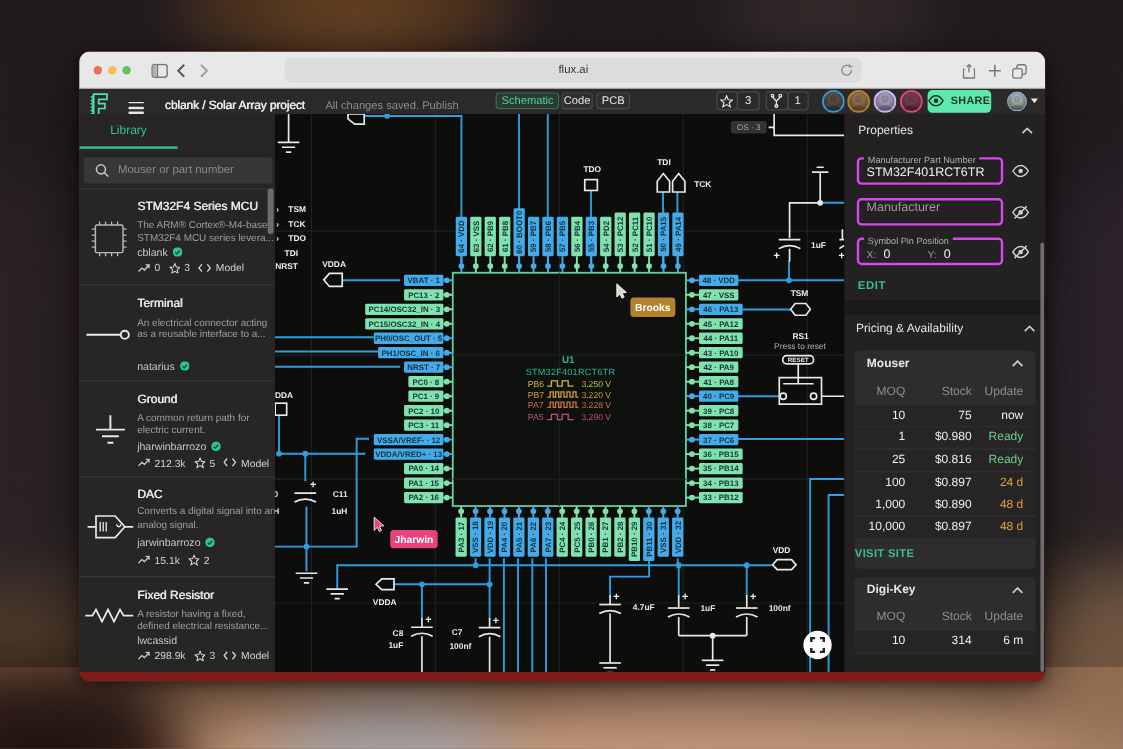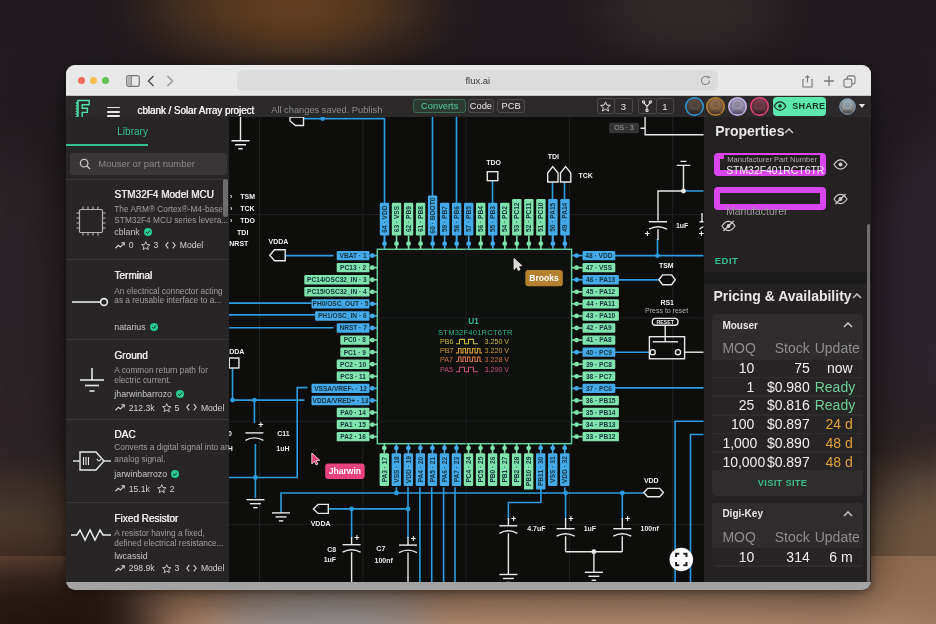--- a/index.html
+++ b/index.html
@@ -1,18 +1,18 @@
 <!DOCTYPE html>
 <html><head><meta charset="utf-8"><style>
 *{margin:0;padding:0;box-sizing:border-box}
 html,body{width:936px;height:624px;overflow:hidden;font-family:"Liberation Sans",sans-serif}
 body{position:relative;background:#241d21}
 .bg{position:absolute;inset:0;overflow:hidden}
 .blob{position:absolute;border-radius:50%;filter:blur(26px)}
-.window{position:absolute;left:66.3px;top:65px;width:804.8px;height:525.4px;border-radius:9px;overflow:hidden;box-shadow:0 18px 50px rgba(0,0,0,.55),0 2px 10px rgba(0,0,0,.4);background:#a3a3a3}
+.window{position:absolute;left:66.3px;top:43px;width:804.8px;height:525.4px;border-radius:9px;overflow:hidden;box-shadow:0 18px 50px rgba(0,0,0,.55),0 2px 10px rgba(0,0,0,.4);background:#7f1d1d}
 .titlebar{position:relative;height:30.7px;background:#e9e8e8;border-bottom:1px solid #c6c5c5}
 .lights{position:absolute;left:11.3px;top:11.6px;display:flex;gap:4.5px}
 .l{width:7.6px;height:7.6px;border-radius:50%}
 .l.r{background:#ee6a5e}.l.y{background:#f5bf4f}.l.g{background:#61c454}
 .tbicon{position:absolute;top:9.5px}
 .urlpill{position:absolute;left:171px;top:4.9px;width:481px;height:21px;background:#dddcdc;border-radius:6px;text-align:center}
 .url{font-size:9.5px;color:#3a3838;line-height:21px}
 .reload{position:absolute;right:7px;top:5px}
 .appheader{position:relative;height:21px;background:#2b2929;display:flex;align-items:center}
 .logo{position:absolute;left:6.6px;top:3.8px;width:19px;height:22px}
@@ -31,60 +31,60 @@
 .cnt:first-child{margin-left:0}
 .cbox{height:15.9px;border:1px solid #4a4848;border-radius:3px;display:flex;align-items:center;justify-content:center;width:18.6px}
 .cbox.n{font-size:9.5px;color:#e8e6e6;margin-left:-1px;width:18.6px}
 .avatars{display:flex;margin-left:8px}
 .share{margin-left:4.5px;height:18.8px;width:52.6px;background:#5ce8ae;border-radius:4px;display:flex;align-items:center;justify-content:center;font-size:9px;font-weight:bold;color:#173326;letter-spacing:.3px}
 .me{display:flex;align-items:center;margin-left:13px}
 .caret{width:0;height:0;border-left:3.5px solid transparent;border-right:3.5px solid transparent;border-top:4px solid #e8e6e6;margin-left:3px}
 .content{display:flex;height:464.9px}
 .sidebar{position:relative;width:163.2px;background:#272525;flex:none;z-index:3;overflow:hidden}
 .side-tabs{position:relative;height:29px;display:flex}
-.stab{width:50%;text-align:right;line-height:29px;font-size:10px;color:#a3a1a1}
+.stab{width:50%;text-align:center;line-height:29px;font-size:10px;color:#a3a1a1}
 .stab.active{color:#35c08e}
 .underline{position:absolute;left:0;top:27.4px;width:82px;height:2.2px;background:#35c08e}
 .searchwrap{padding:7px 2px 6px 4px}
 .search{height:22px;background:#383636;border-radius:3px;display:flex;align-items:center}
 .search span{font-size:9.5px;color:#8a8888}
 .itemsabs{position:absolute;left:0;top:0;width:100%;height:100%}
 .divi{position:absolute;left:0;width:100%;height:1px;background:#3a3838}
 .iico{position:absolute}
 .ititle{position:absolute;left:48px;font-size:10px;color:#e8e6e6;white-space:nowrap;text-shadow:.45px 0 0 #e8e6e6}
 .idesc{position:absolute;left:48px;font-size:8.3px;color:#a09e9e;white-space:nowrap}
 .iauth{position:absolute;left:48px;font-size:8.8px;color:#c9c7c7;white-space:nowrap}
 .istats{position:absolute;left:49px;font-size:8.6px;color:#d5d3d3;white-space:nowrap}
 .istats span{margin-left:3.5px}
 .sscroll{position:absolute;right:1.5px;top:62px;width:4.5px;height:38px;background:#6e6c6c;border-radius:2.5px}
 .canvas{width:474.5px;flex:none;background:#0d0d0c;position:relative;z-index:1}
 .rightpanel{position:relative;flex:1;background:#232121;z-index:3;color:#e8e6e6;overflow:hidden}
 .psec{position:relative}
 .psec1{height:155px;padding:0 10.2px}
 .psec2{border-top:12px solid #1b1a1a;padding:0 8.4px}
-.phead{display:flex;align-items:center;padding:12.5px 0 0 1px;font-size:14px;font-weight:bold;color:#e8e6e6;height:12px}
+.phead{display:flex;align-items:center;justify-content:space-between;padding:12.5px 0 0 1px;font-size:10px;font-weight:normal;color:#e8e6e6;height:12px}
 .psec1 .phead{padding-top:14.5px}
 .fieldrow{position:absolute;left:10.2px;display:flex;align-items:center}
-.fbox{position:relative;width:112px;border:6px solid #d946ef;border-radius:4px;padding:0 6px}
+.fbox{position:relative;width:122px;border:2px solid #d946ef;border-radius:4px;padding:0 6px}
 .fleg{position:absolute;top:-4.5px;left:4px;font-size:7.6px;color:#b0aeae;background:#232121;padding:0 3px;line-height:9px}
 .fval{font-size:10.4px;color:#f0eeee;white-space:nowrap}
 .fval.ph{color:#9e9c9c}
 .fval.xy .lab{color:#9e9c9c;font-size:8.5px;margin-right:6px}
 .ficon{margin-left:7px;display:flex;align-items:center}
 .edit{position:absolute;top:138.5px;left:10.8px;font-size:9.5px;font-weight:bold;color:#35c08e;letter-spacing:.5px}
 .card{background:#2e2c2c;border-radius:4px;overflow:hidden;margin-top:18px}
 .cardhead{display:flex;justify-content:space-between;align-items:center;height:22.2px;padding:0 10px;font-size:10px;font-weight:bold}
-.mhead,.mrow2{display:flex;align-items:center;font-size:14px;padding:0 10px}
+.mhead,.mrow2{display:flex;align-items:center;font-size:10px;padding:0 10px}
 .mhead{color:#8f8d8d;height:23.3px}
 .mrow2{background:#262424;margin-bottom:1.8px;height:16.9px;color:#f0eeee}
 .c1{width:32px;text-align:right}
 .c2{flex:1;text-align:right;padding-right:5px}
 .c3{width:38px;text-align:right}
 .green{color:#6fcf97}.orange{color:#e2a33c}
-.visit{height:24px;line-height:22px;text-align:center;padding-right:10px;font-size:9.3px;font-weight:bold;color:#3dbe8b;letter-spacing:.3px}
+.visit{height:24px;line-height:22px;text-align:left;padding-right:10px;font-size:9.3px;font-weight:bold;color:#3dbe8b;letter-spacing:.3px}
 .pscroll{position:absolute;right:1px;top:107px;width:3.5px;height:358px;background:#6e6c6c;border-radius:2px}
 
 .pt{font:bold 6.6px "Liberation Sans",sans-serif;fill:#14333c}
 .u1{font:bold 8.2px "Liberation Sans",sans-serif;fill:#2eb593}
 .mcu{font:7.6px "Liberation Sans",sans-serif;fill:#2eb593;letter-spacing:.2px}
 .mrow{font:7.2px "Liberation Sans",sans-serif}
 .netlbl text{font:bold 7px "Liberation Sans",sans-serif;fill:#f0efef}
 .chev text{font:bold 7px "Liberation Sans",sans-serif;fill:#f0efef}
 .small-gray{font:7px "Liberation Sans",sans-serif;fill:#b5b3b3}
 .rst{font:bold 5.2px "Liberation Sans",sans-serif;fill:#f0efef;text-anchor:middle}
@@ -160,21 +160,21 @@
 <text x="9.5" y="21.5" font-size="3.4" fill="#4fe3ac" font-weight="bold" font-family="Liberation Sans">BETA</text>
         </svg></div>
 <div class="burger">
         <span></span>
         <span></span>
         <span></span>
       </div>
 <div class="ptitle">cblank / Solar Array project</div>
 <div class="saved">All changes saved. Publish</div>
 <div class="tabs">
-  <div class="tab active">Converts</div>
+  <div class="tab active">Schematic</div>
         <div class="tab">Code</div>
         <div class="tab">PCB</div>
 </div>
 <div class="hdr-right">
   <div class="cnt">
           <span class="cbox">
             <svg width="11" height="11" viewBox="0 0 14 14">
               <path d="M7 1 L8.7 5.2 L13.2 5.5 L9.8 8.4 L10.9 12.8 L7 10.4 L3.1 12.8 L4.2 8.4 L0.8 5.5 L5.3 5.2 Z" fill="none" stroke="#e8e6e6" stroke-width="1.2"></path>
             </svg>
           </span>
@@ -320,21 +320,21 @@
 <line x1="1" y1="13" x2="8" y2="13"></line>
                 <line x1="32" y1="13" x2="39" y2="13"></line>
 <path d="M11.5 9 v8 m2.5-8 v8 m2.5-8 v8" stroke-width="1.1"></path>
 <path d="M25 11 q2 4 4 0" stroke-width="1.1"></path>
 </g>
             </svg></div>
 <div class="iico" style="left:3.7px;top:410.8px"><svg width="42" height="16" viewBox="0 0 42 16">
 <path d="M1 8 h6 l3 -5 l5 10 l5 -10 l5 10 l5 -10 l3 5 h8" stroke="#e9e9e9" stroke-width="1.5" fill="none"></path>
             </svg></div>
 
-<div class="ititle" style="top:72.7px">STM32F4 Model MCU</div>
+<div class="ititle" style="top:72.7px">STM32F4 Series MCU</div>
           <div class="idesc" style="top:87.6px">The ARM® Cortex®-M4-based</div>
           <div class="idesc" style="top:98.2px">STM32F4 MCU series levera...</div>
           <div class="iauth" style="top:110.5px">cblank<svg width="8" height="8" viewBox="0 0 10 10" style="margin-left:4px;vertical-align:-1px">
               <circle cx="5" cy="5" r="5" fill="#27c98f"></circle>
               <path d="M2.6 5.2 l1.7 1.7 l3-3.4" stroke="#1b1b1b" stroke-width="1.2" fill="none"></path>
             </svg></div>
           <div class="istats" style="top:123.69999999999999px"><svg width="10" height="7.5" viewBox="0 0 12 9" style="vertical-align:-1px">
               <path d="M0.5 7.5 L4 4 L6.5 6 L11 1" stroke="#d5d3d3" stroke-width="1.3" fill="none"></path>
               <path d="M7.6 0.8 h3.4 v3.4" stroke="#d5d3d3" stroke-width="1.3" fill="none"></path>
             </svg><span>0</span><svg width="9.5" height="9.5" viewBox="0 0 12 12" style="margin-left:7px;vertical-align:-2px">
@@ -950,31 +950,35 @@
             </div>
             <span class="ficon" style="margin-top:0">
               <svg width="15" height="11" viewBox="0 0 16 12">
                 <path d="M1 6 C3.2 2.4 5.4 1 8 1 C10.6 1 12.8 2.4 15 6 C12.8 9.6 10.6 11 8 11 C5.4 11 3.2 9.6 1 6 Z" fill="none" stroke="#cfcdcd" stroke-width="1.3"></path>
                 <circle cx="8" cy="6" r="2.1" fill="#cfcdcd"></circle>
               </svg>
             </span>
           </div>
   <div class="fieldrow" style="top:70.4px">
             <div class="fbox" style="height:23.1px">
-              <div class="fval ph" style="margin-top:13px">Manufacturer</div>
+              <div class="fval ph" style="margin-top:1px">Manufacturer</div>
             </div>
             <span class="ficon" style="margin-top:0">
               <svg width="15" height="12" viewBox="0 0 16 13">
                 <path d="M1 6.5 C3.2 2.9 5.4 1.5 8 1.5 C10.6 1.5 12.8 2.9 15 6.5 C12.8 10.1 10.6 11.5 8 11.5 C5.4 11.5 3.2 10.1 1 6.5 Z" fill="none" stroke="#cfcdcd" stroke-width="1.3"></path>
                 <circle cx="8" cy="6.5" r="2.1" fill="#cfcdcd"></circle>
                 <line x1="2.5" y1="12" x2="13.5" y2="1" stroke="#cfcdcd" stroke-width="1.4"></line>
               </svg>
             </span>
           </div>
   <div class="fieldrow" style="top:103.5px">
+            <div class="fbox" style="height:23.1px">
+              <span class="fleg">Symbol Pin Position</span>
+              <div class="fval xy" style="margin-top:6.8px"><span class="lab">X:</span><span>0</span><span class="lab" style="margin-left:31px">Y:</span><span>0</span></div>
+            </div>
             <span class="ficon" style="margin-top:0">
               <svg width="15" height="12" viewBox="0 0 16 13">
                 <path d="M1 6.5 C3.2 2.9 5.4 1.5 8 1.5 C10.6 1.5 12.8 2.9 15 6.5 C12.8 10.1 10.6 11.5 8 11.5 C5.4 11.5 3.2 10.1 1 6.5 Z" fill="none" stroke="#cfcdcd" stroke-width="1.3"></path>
                 <circle cx="8" cy="6.5" r="2.1" fill="#cfcdcd"></circle>
                 <line x1="2.5" y1="12" x2="13.5" y2="1" stroke="#cfcdcd" stroke-width="1.4"></line>
               </svg>
             </span>
           </div>
   <div class="edit">EDIT</div>
 </div>

